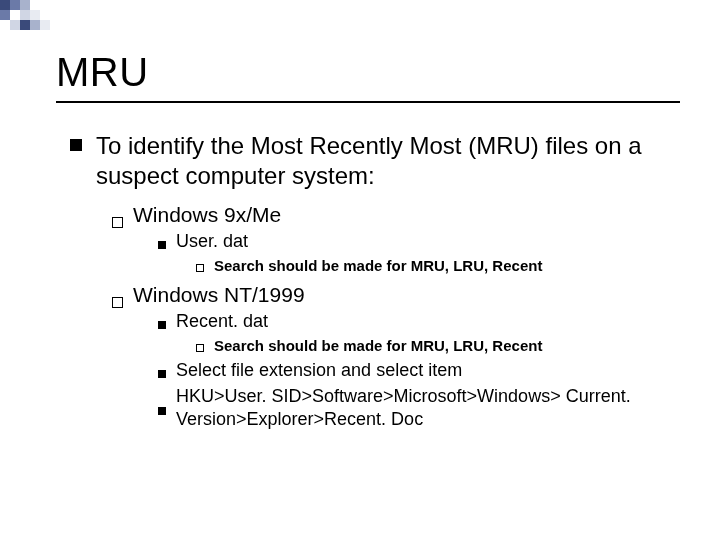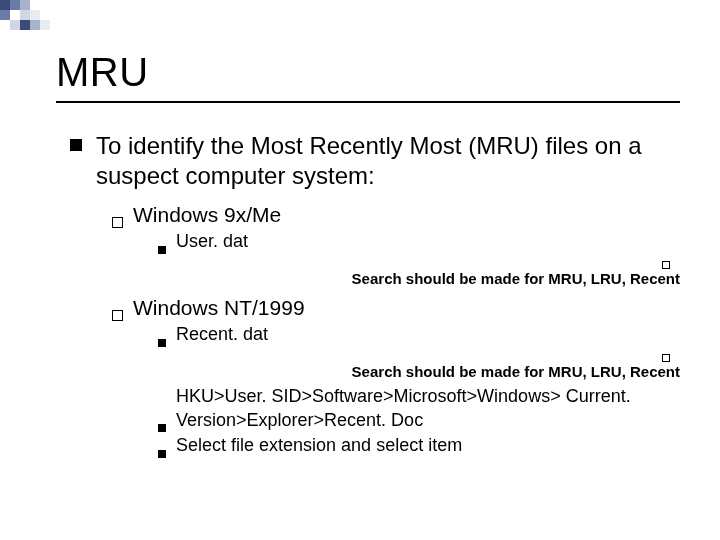--- a/index.html
+++ b/index.html
@@ -44,25 +44,25 @@
     margin-bottom: 28px;
   }
   .lvl1 { margin-left: 14px; display: flex; align-items: flex-start; margin-bottom: 10px; }
   .lvl1 .bullet { width: 12px; height: 12px; background: #000; flex-shrink: 0; margin-top: 8px; margin-right: 14px; }
   .lvl1 .txt { font-size: 24px; line-height: 1.25; }
 
   .lvl2 { margin-left: 56px; display: flex; align-items: flex-end; margin-top: 6px; margin-bottom: 2px; }
   .lvl2 .bullet { width: 11px; height: 11px; border: 1.5px solid #000; flex-shrink: 0; margin-top: 6px; margin-right: 10px; background: #fff; }
   .lvl2 .txt { font-size: 21px; line-height: 1.3; }
 
-  .lvl3 { margin-left: 102px; display: flex; align-items: flex-end; margin-top: 2px; margin-bottom: 2px; }
+  .lvl3 { margin-left: 102px; display: flex; align-items: center; margin-top: 2px; margin-bottom: 2px; }
   .lvl3 .bullet { width: 8px; height: 8px; background: #000; flex-shrink: 0; margin-top: 6px; margin-right: 10px; }
   .lvl3 .txt { font-size: 18px; line-height: 1.3; }
 
-  .lvl4 { margin-left: 140px; display: flex; align-items: flex-end; margin-top: 2px; margin-bottom: 4px; flex-direction: column; }
+  .lvl4 { margin-left: 140px; display: flex; align-items: center; margin-top: 2px; margin-bottom: 4px; }
   .lvl4 .bullet { width: 8px; height: 8px; border: 1.5px solid #000; flex-shrink: 0; margin-top: 5px; margin-right: 10px; background: #fff; }
   .lvl4 .txt { font-size: 15px; font-weight: bold; line-height: 1.3; }
 </style>
 </head>
 <body>
 
 <div class="corner-deco">
   <span class="c1"></span>
     <span class="c2"></span>
     <span class="c3"></span>
@@ -119,19 +119,19 @@
     <span class="bullet"></span>
     <span class="txt">Recent. dat</span>
   </div>
   <div class="lvl4">
     <span class="bullet"></span>
     <span class="txt">Search should be made for MRU, LRU, Recent</span>
   </div>
 
   <div class="lvl3">
     <span class="bullet"></span>
-    <span class="txt">HKU&gt;User. SID&gt;Software&gt;Microsoft&gt;Windows&gt; Current. Version&gt;Explorer&gt;Recent. Doc</span>
+    <span class="txt">Select file extension and select item</span>
   </div>
   <div class="lvl3">
     <span class="bullet"></span>
-    <span class="txt">Select file extension and select item</span>
+    <span class="txt">HKU&gt;User. SID&gt;Software&gt;Microsoft&gt;Windows&gt; Current. Version&gt;Explorer&gt;Recent. Doc</span>
   </div>
 </div>
 
 </body></html>

